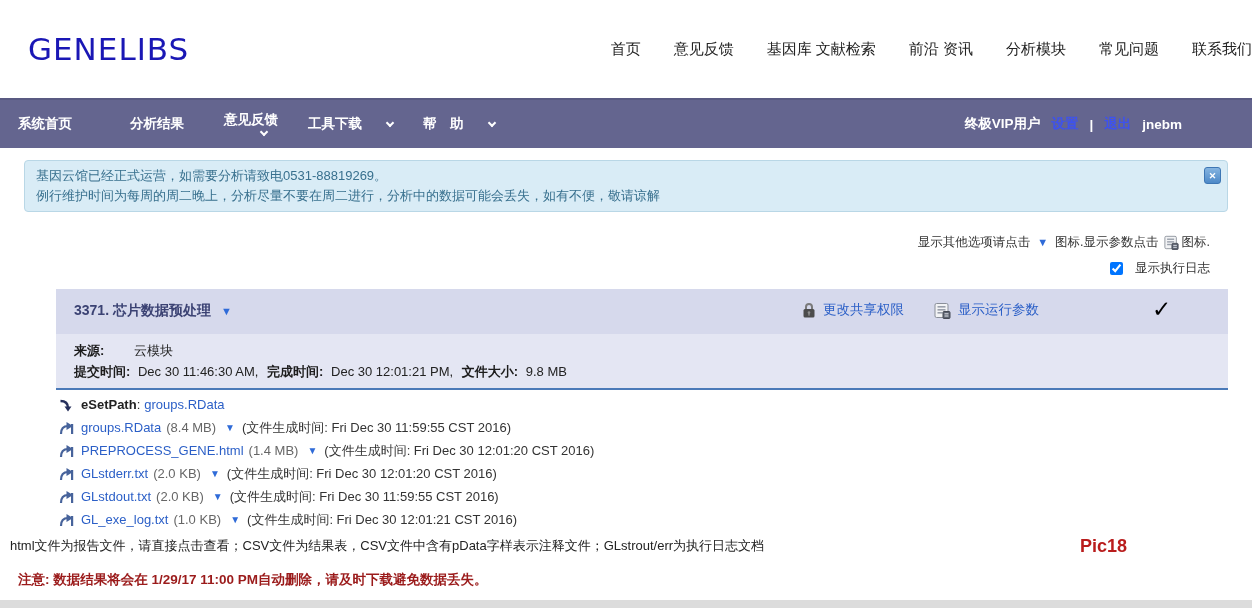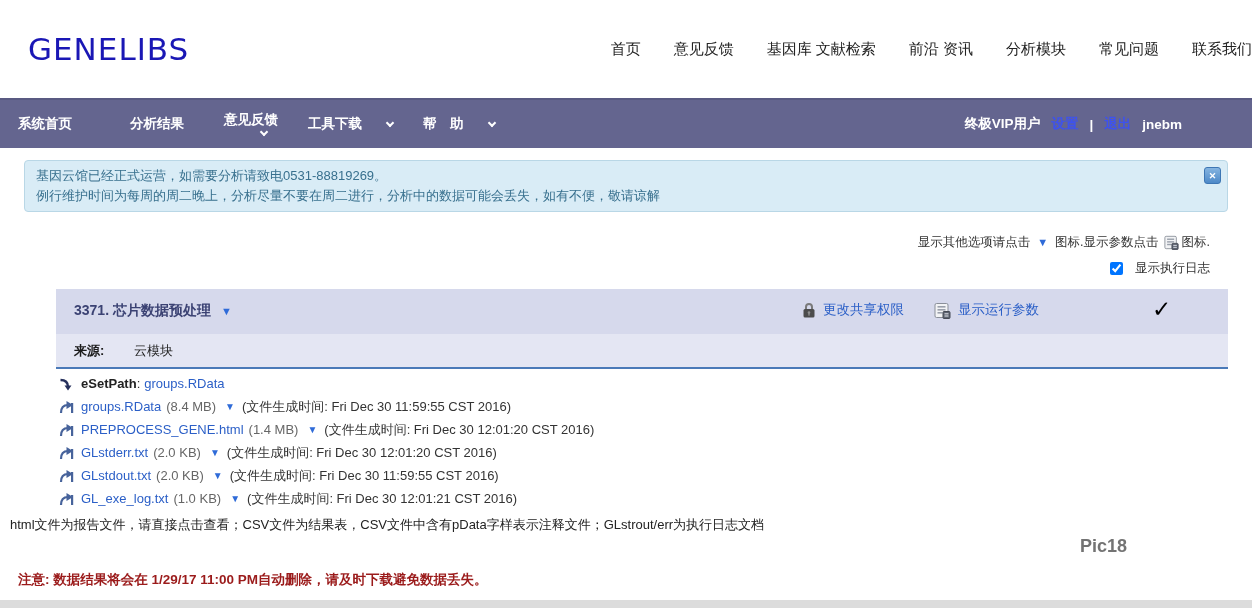--- a/index.html
+++ b/index.html
@@ -66,21 +66,21 @@
   .fi { margin-right: 7px; flex: 0 0 auto; }
   .flink { color: #2b5fc7; cursor: pointer; }
   .fsize { color: #666; margin-left: 5px; }
   .ftri { color: #2f6bd8; font-size: 10px; margin: 0 7px 0 9px; cursor: pointer; }
   .ftime { color: #333; }
   .eset-label { font-weight: bold; color: #222; }
   .eset-link { margin-left: 4px; }
 
   
   .help { margin: 6px 0 0 10px; font-size: 13px; color: #222; }
-  .pic-label { position: absolute; left: 1080px; top: 536px; color: #737373; font-weight: bold; font-size: 18px; }
+  .pic-label { position: absolute; left: 1080px; top: 536px; color: #b91c1c; font-weight: bold; font-size: 18px; }
   .warning { position: absolute; left: 18px; top: 571px; color: #9b1b1b; font-weight: bold; font-size: 13.5px; }
   .bottom-strip { position: absolute; left: 0; right: 0; top: 600px; height: 8px; background: #dcdcdc; }
 </style>
 </head>
 <body>
 
 <div class="page">
 
   <header class="topbar">
     <div class="logo">GENELIBS</div>
@@ -176,20 +176,28 @@
         </svg>
         <a>显示运行参数</a>
       </span>
       <span class="done-check">✓</span>
     </div>
     <div class="panel-meta">
       <div class="meta-row">
         <b>来源:</b>
         <span class="src-val">云模块</span>
       </div>
+      <div class="meta-row">
+        <b class="mv-b">提交时间:</b>
+        <span class="mv">Dec 30 11:46:30 AM,</span>
+        <b class="mv-b">完成时间:</b>
+        <span class="mv">Dec 30 12:01:21 PM,</span>
+        <b class="mv-b">文件大小:</b>
+        <span>9.8 MB</span>
+      </div>
     </div>
   </section>
 
   <ul class="files">
     <li>
       <svg class="fi" width="15" height="14" viewBox="0 0 15 14">
         <path d="M1.5 3 Q9 3 9 10" fill="none" stroke="#26305c" stroke-width="2.4"></path>
         <path d="M5.5 8.5 h7 l-3.5 5 z" fill="#26305c"></path>
       </svg>
       <span class="eset-label">eSetPath</span>

